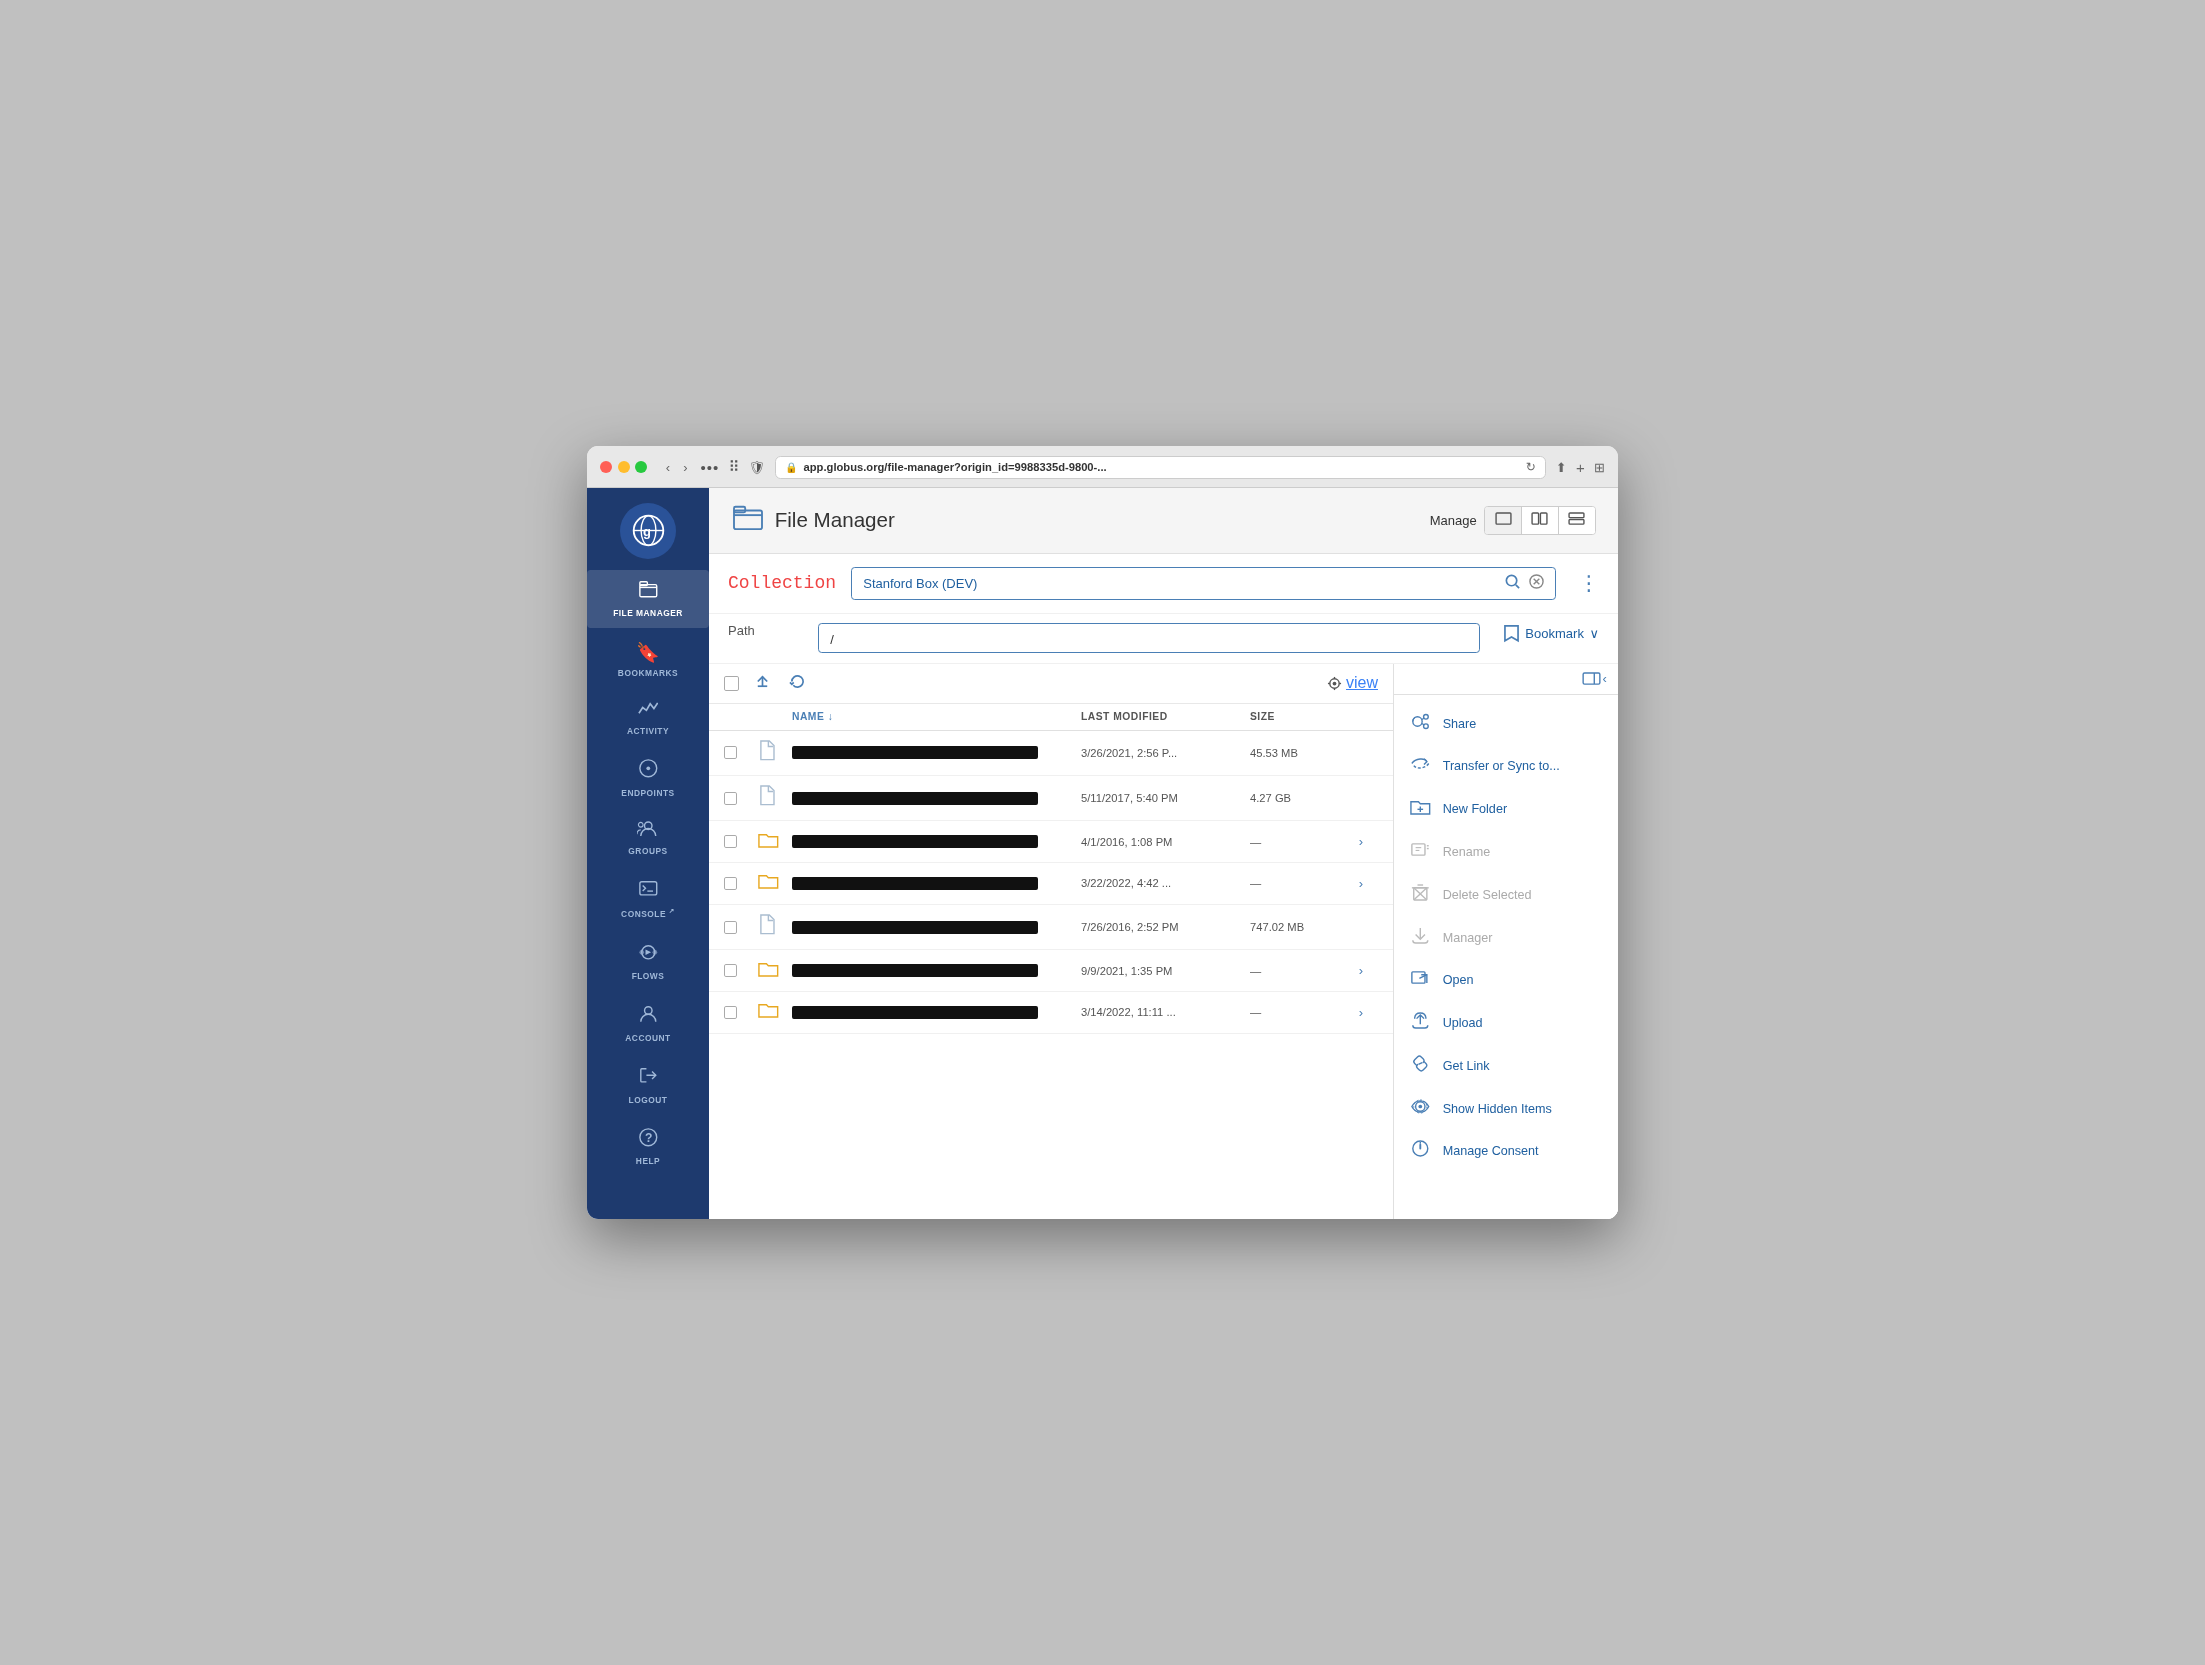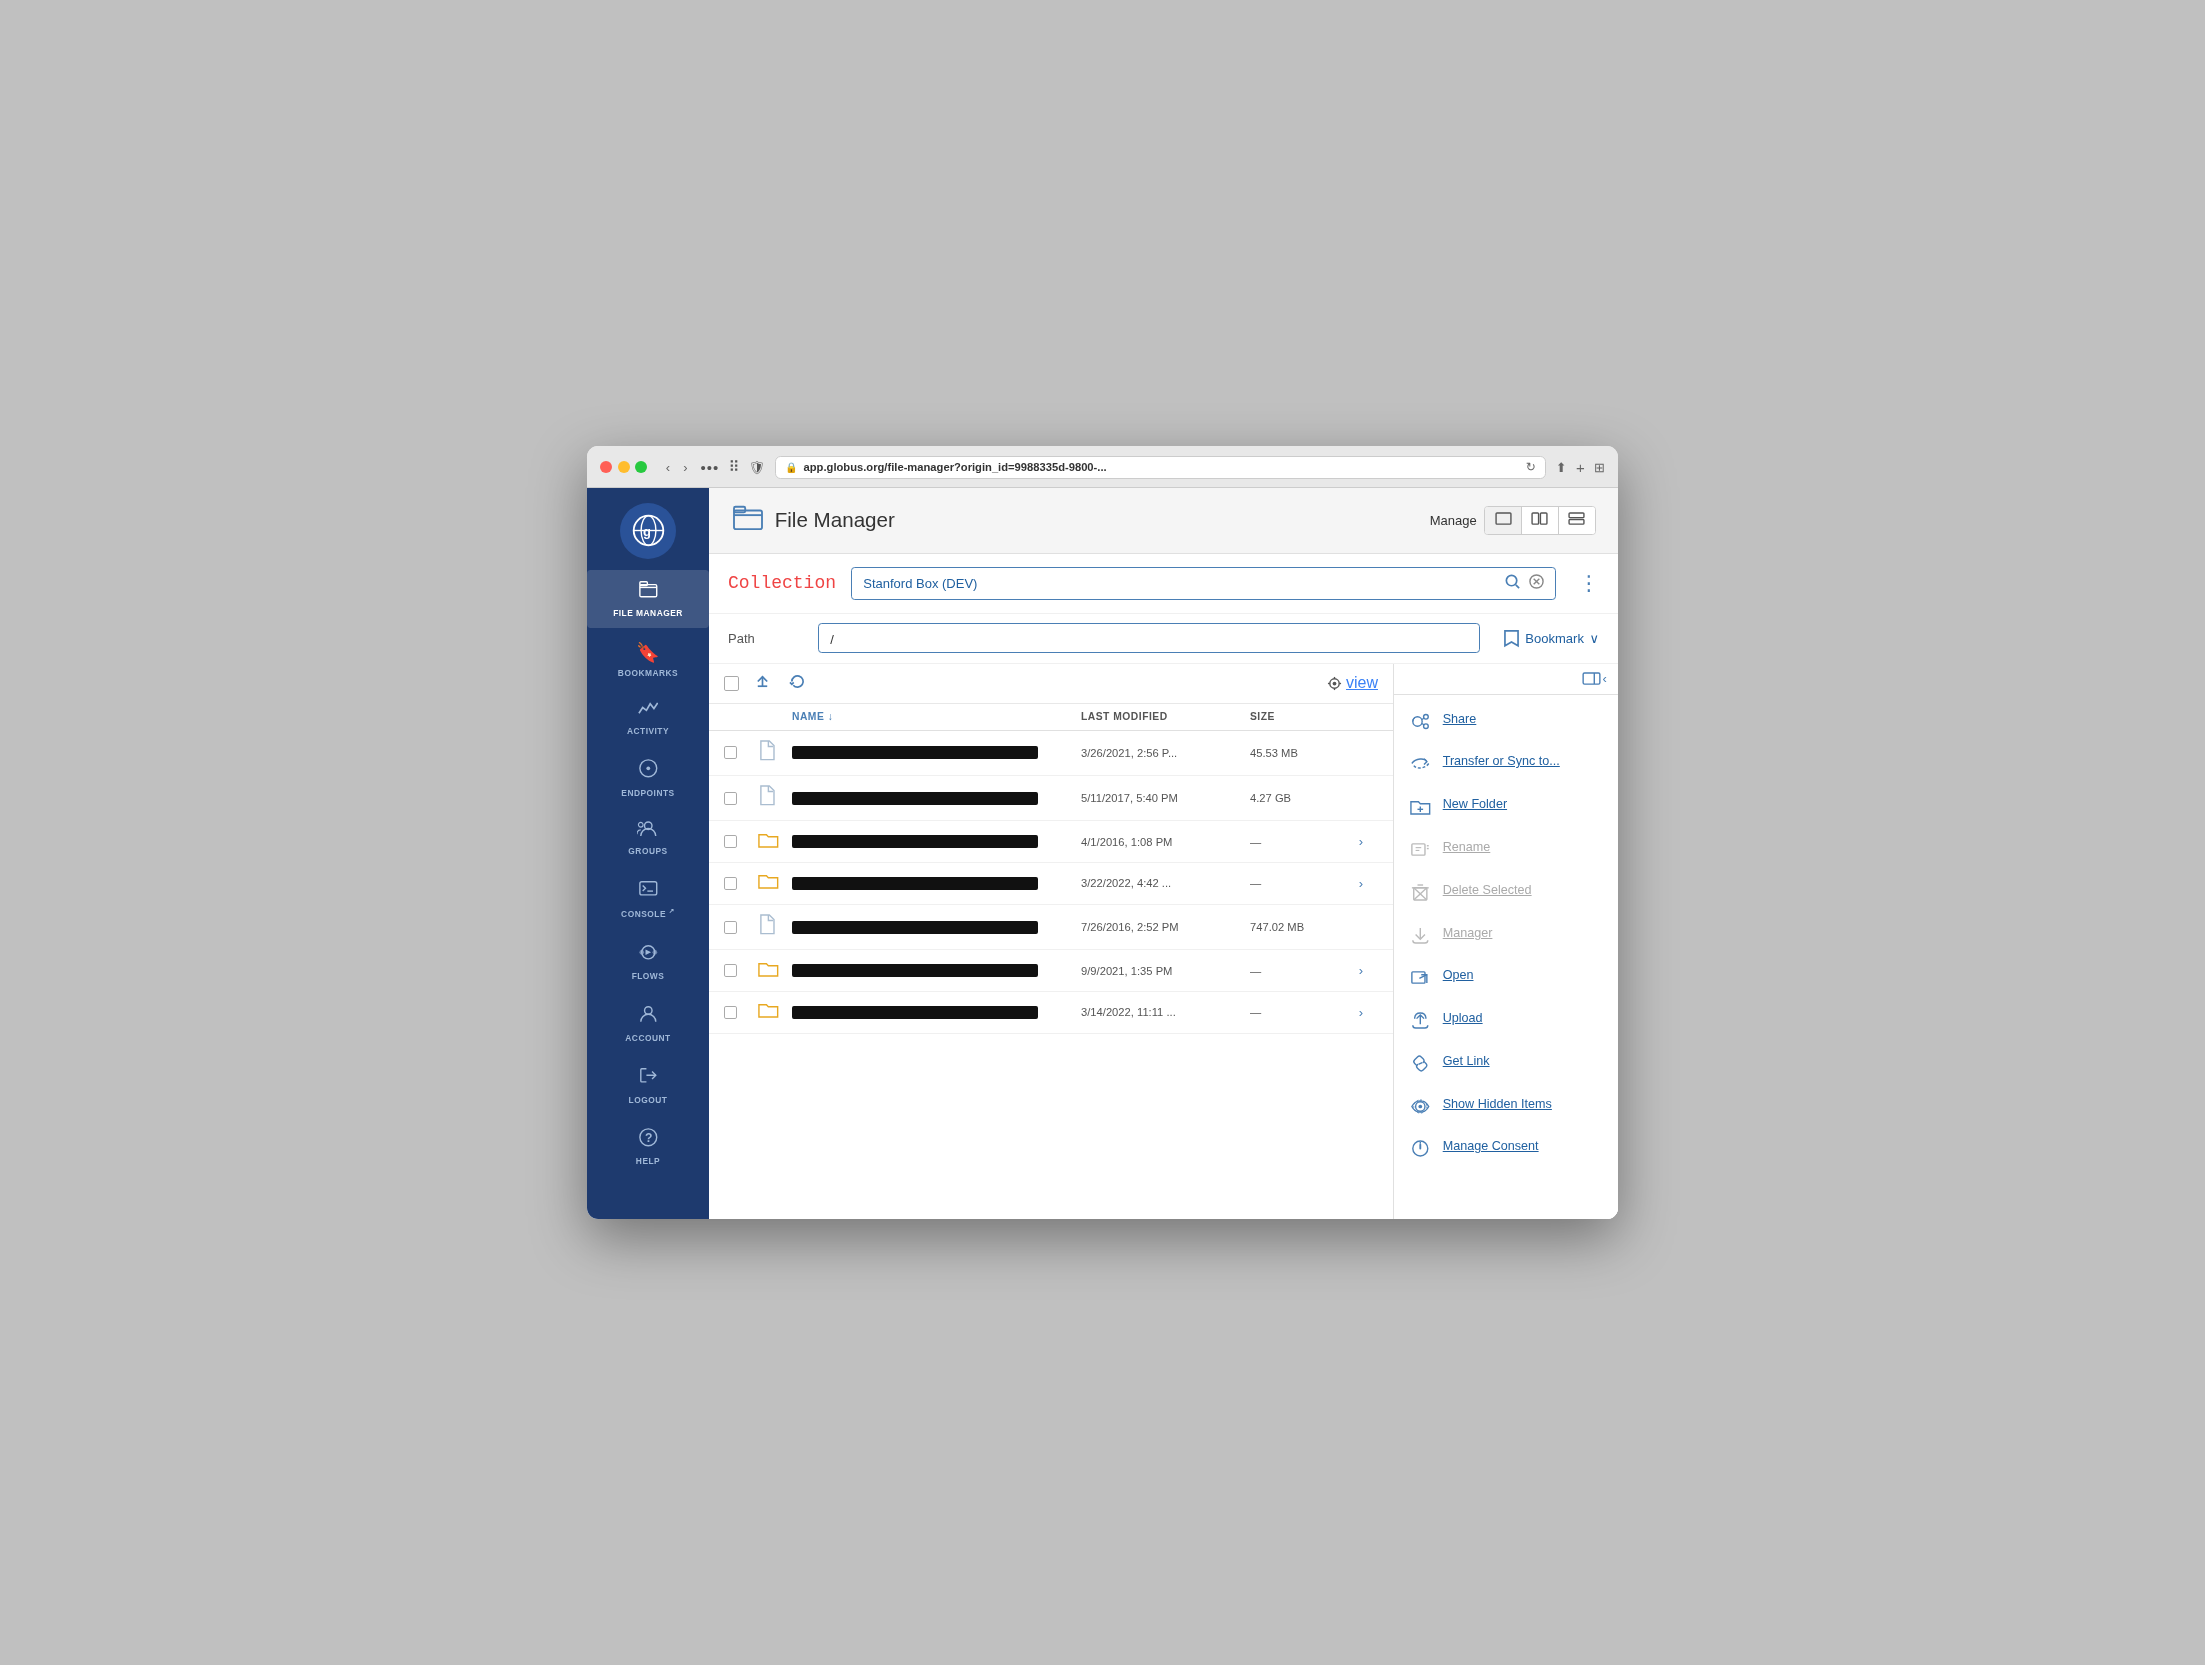--- a/index.html
+++ b/index.html
@@ -187,21 +187,21 @@
       background: white;
       gap: 7.5px;
     }
     .collection-value { flex: 1; font-size: 13px; color: #2060a0; }
     .collection-search-btn { background: none; border: none; cursor: pointer; color: #4a7fb5; font-size: 15px; }
     .collection-clear-btn { background: none; border: none; cursor: pointer; color: #666; font-size: 15px; }
     .collection-menu-btn { background: none; border: none; cursor: pointer; color: #4a7fb5; font-size: 20.6px; margin-left: 7.5px; }
 
     .path-row {
       display: flex;
-      align-items: center;
+      align-items: flex-start;
       padding: 9.4px 19px;
       gap: 15px;
       border-bottom: 0.9px solid #f0f0f0;
     }
     .path-label { font-size: 13px; color: #555; min-width: 75px; }
     .path-input-wrap {
       flex: 1;
       border: 1.4px solid #4a7fb5;
       border-radius: 3.7px;
       padding: 5.6px 11.2px;
@@ -335,26 +335,26 @@
       display: flex;
       align-items: center;
       gap: 1.9px;
     }
     .context-menu-list {
       list-style: none;
       padding: 7.5px 0;
     }
     .context-menu-item {
       display: flex;
+      align-items: center;
       gap: 11.2px;
       padding: 9.4px 15px;
       cursor: pointer;
       color: #2060a0;
       font-size: 13px;
-      text-decoration: underline;
     }
     .context-menu-item.disabled {
       color: #aaa;
       cursor: default;
     }
     .menu-item-icon {
       font-size: 17px;
       width: 22.5px;
       text-align: center;
       color: #4a7fb5;

